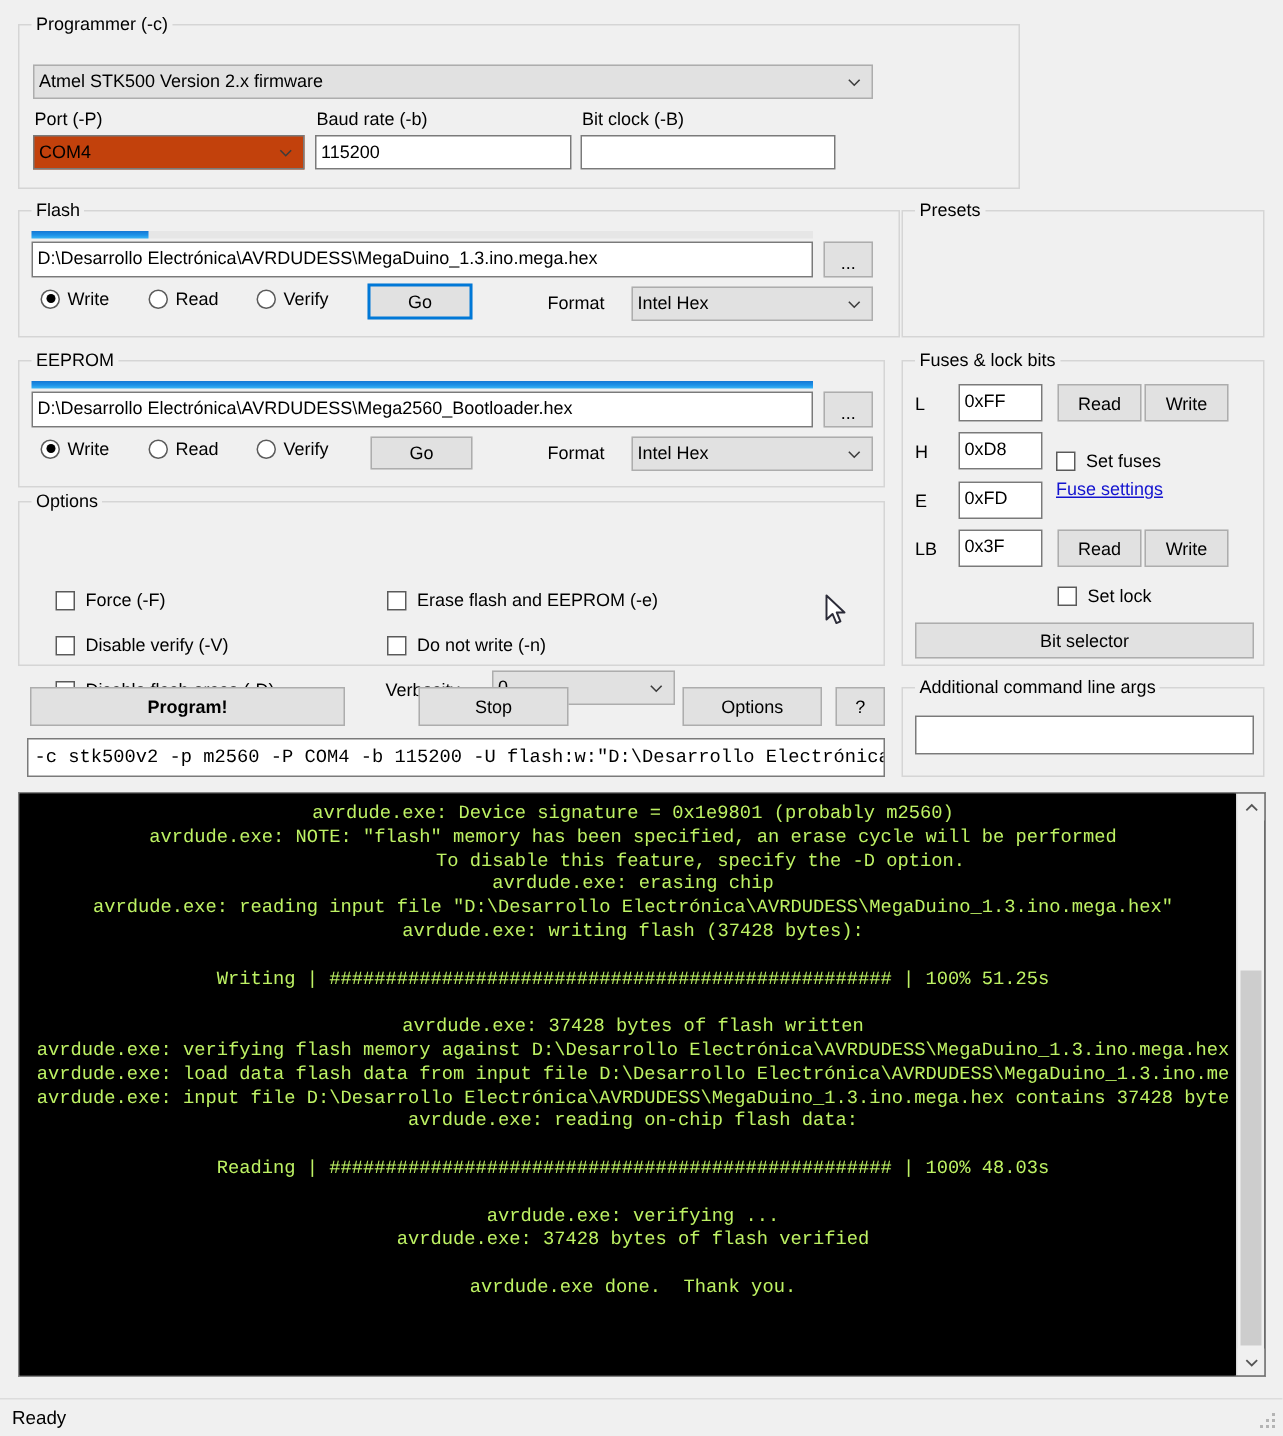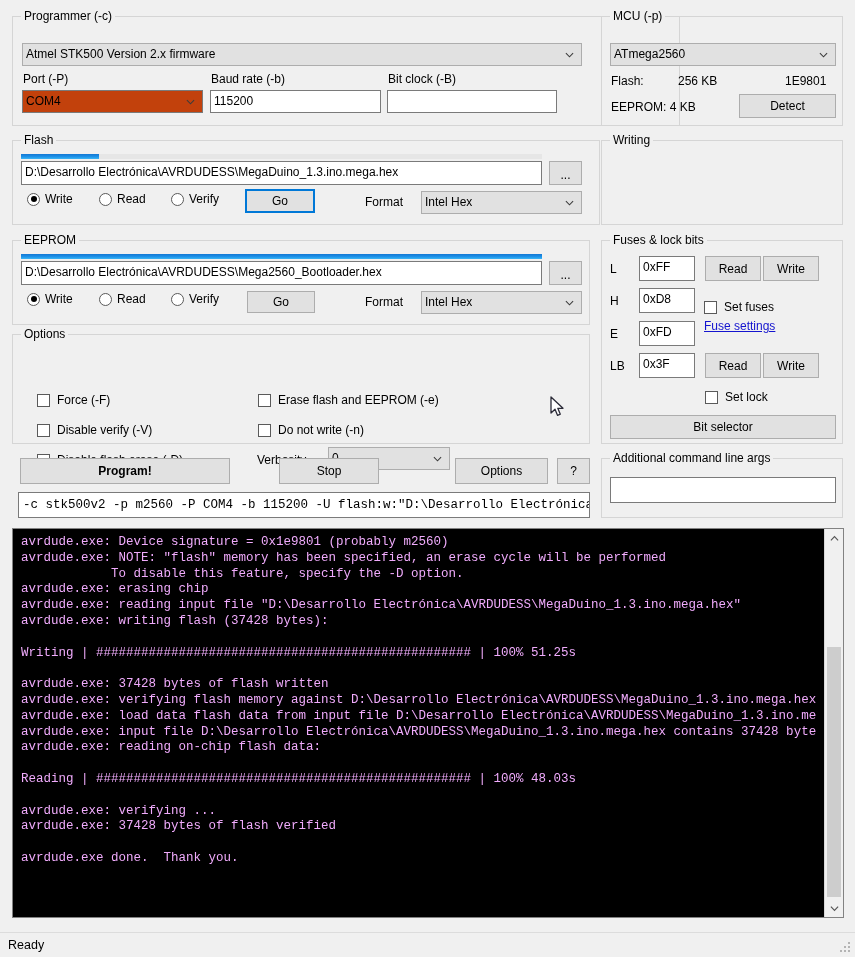--- a/index.html
+++ b/index.html
@@ -188,28 +188,29 @@
     box-sizing: border-box;
     border: 1px solid #828282;
     background: #000;
     overflow: hidden;
   }
   .console {
     position: absolute;
     left: 0; top: 0;
     right: 20px; bottom: 0;
     background: #000;
-    color: #f0abfc;
+    color: #bef264;
     font-family: "Liberation Mono", monospace;
     font-size: 12.5px;
     line-height: 15.8px;
     padding: 6px 0 0 8px;
     box-sizing: border-box;
     white-space: pre;
     overflow: hidden;
+    text-align: center;
   }
   .console .ln { display: block; height: 15.8px; }
 
   
   .vscroll {
     position: absolute;
     right: 0; top: 0;
     width: 19px; bottom: 0;
     background: #f0f0f0;
     border-left: 1px solid #d8d8d8;
@@ -280,38 +281,20 @@
         </svg>
     </div>
 
     <span class="lbl" style="left:198px; top:55px;">Baud rate (-b)</span>
     <div class="textbox" style="left:197px; top:73px; width:171px; height:23px;">115200</div>
 
     <span class="lbl" style="left:375px; top:55px;">Bit clock (-B)</span>
     <div class="textbox" style="left:374px; top:73px; width:170px; height:23px;"></div>
   </div>
 
-  <div class="group" style="left:601px; top:16px; width:242px; height:110px;">
-    <span class="legend">MCU (-p)</span>
-
-    <div class="combo" style="left:8px; top:26px; width:226px; height:23px;">
-      <span>ATmega2560</span>
-      <svg class="arrow" viewBox="0 0 10 10">
-          <path d="M1 3 L5 7 L9 3" stroke="#3c3c3c" stroke-width="1.2" fill="none"></path>
-        </svg>
-    </div>
-
-    <span class="lbl" style="left:9px; top:57px;">Flash:</span>
-    <span class="lbl" style="left:76px; top:57px;">256 KB</span>
-    <span class="lbl" style="left:183px; top:57px;">1E9801</span>
-
-    <span class="lbl" style="left:9px; top:83px;">EEPROM: 4 KB</span>
-
-    <div class="btn" style="left:137px; top:77px; width:97px; height:24px;">Detect</div>
-  </div>
 
   <div class="group" style="left:12px; top:140px; width:588px; height:85px;">
     <span class="legend">Flash</span>
 
     <div class="progtrack" style="left:8px; top:13px; width:521px;">
       <div class="progfill" style="width:15%;"></div>
     </div>
 
     <div class="textbox" style="left:8px; top:20px; width:521px; height:24px;">D:\Desarrollo Electrónica\AVRDUDESS\MegaDuino_1.3.ino.mega.hex</div>
     <div class="btn" style="left:536px; top:20px; width:33px; height:24px; align-items:flex-end; padding-bottom:2px;">...</div>
@@ -368,21 +351,21 @@
     <span class="lbl" style="left:352px; top:54px;">Format</span>
     <div class="combo" style="left:408px; top:50px; width:161px; height:23px;">
       <span>Intel Hex</span>
       <svg class="arrow" viewBox="0 0 10 10">
           <path d="M1 3 L5 7 L9 3" stroke="#3c3c3c" stroke-width="1.2" fill="none"></path>
         </svg>
     </div>
   </div>
 
   <div class="group" style="left:601px; top:140px; width:242px; height:85px;">
-    <span class="legend">Writing</span>
+    <span class="legend">Presets</span>
 
 
   </div>
 
   <div class="group" style="left:12px; top:334px; width:578px; height:110px;">
     <span class="legend">Options</span>
 
     <div class="check" style="left:24px; top:58px;">
       <span class="box"></span>
       <span>Force (-F)</span>

